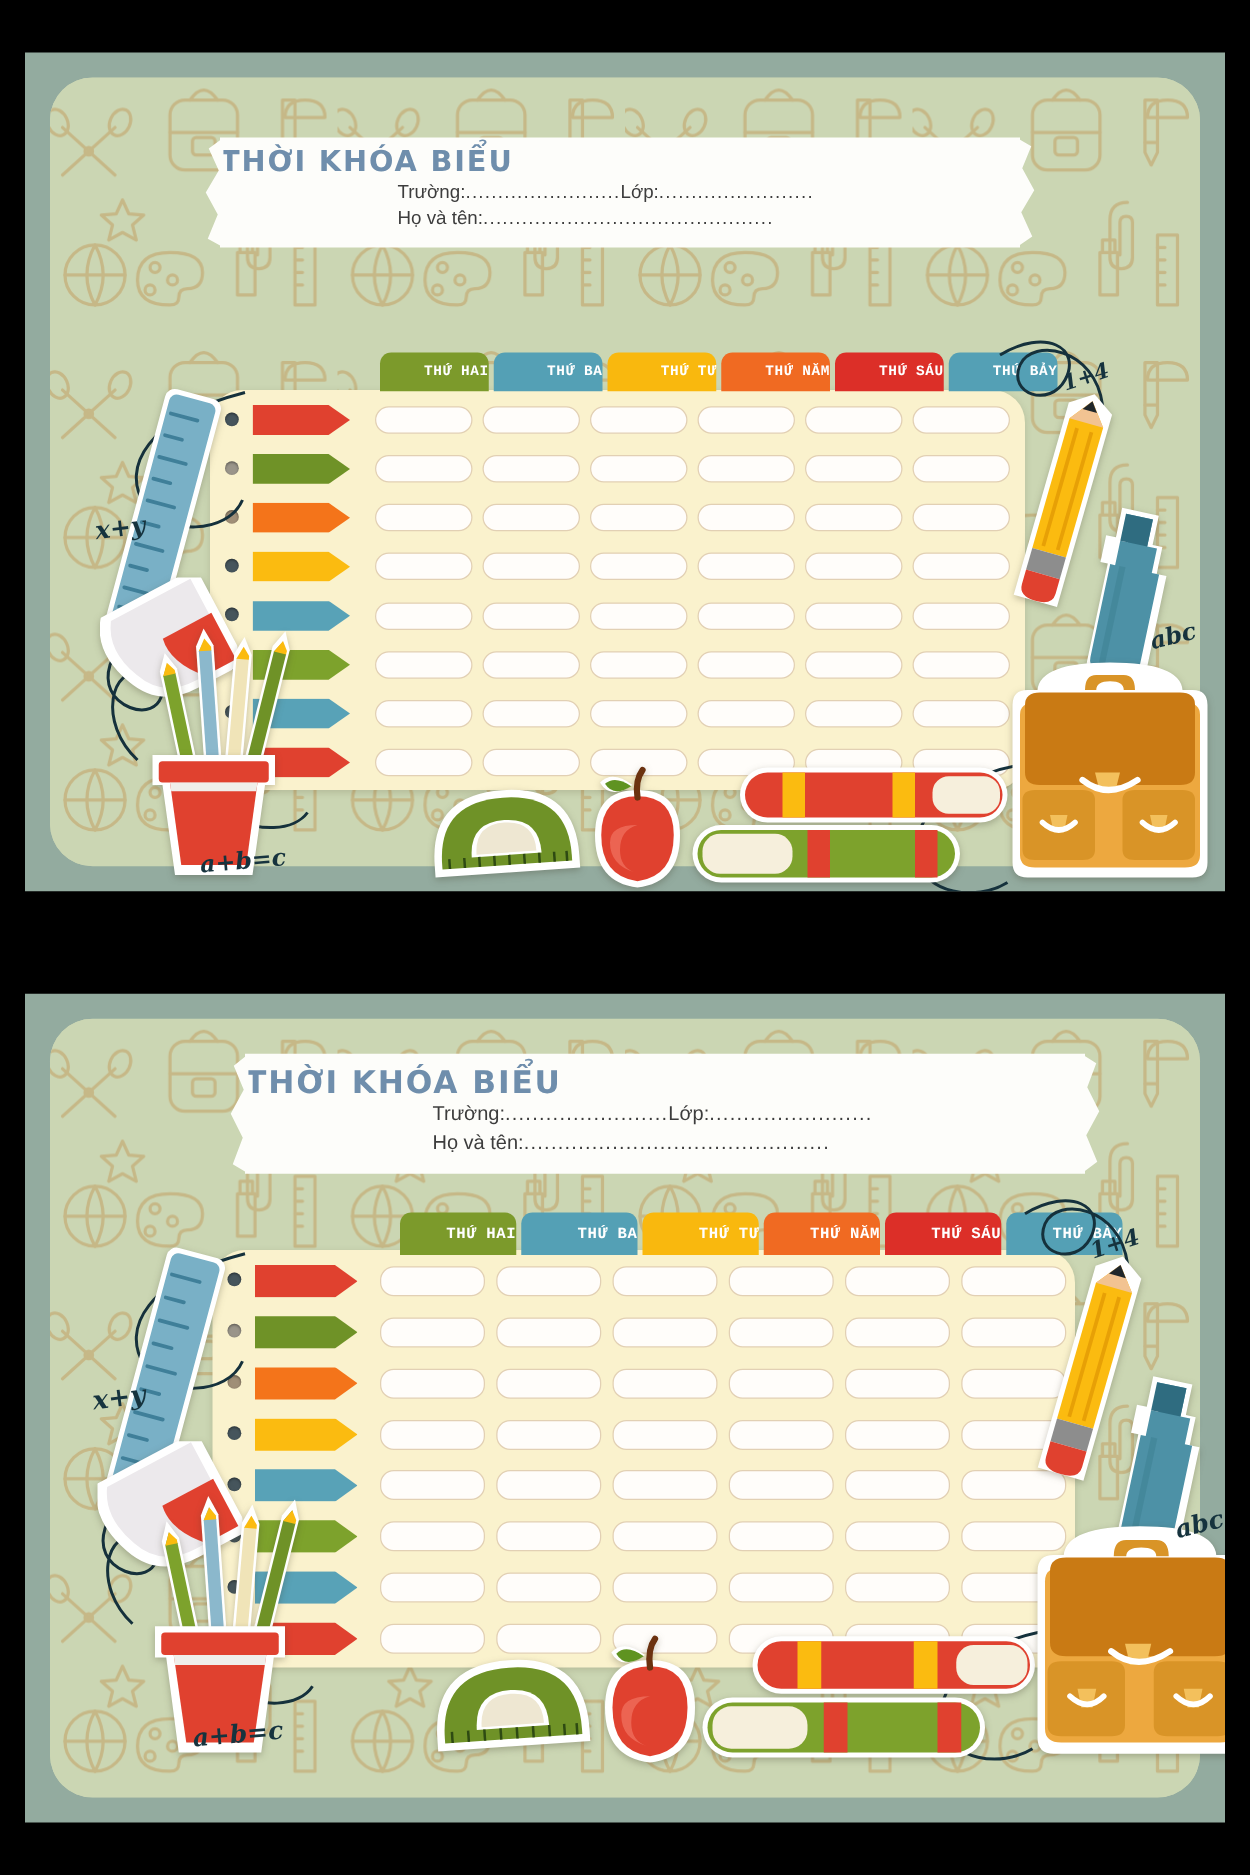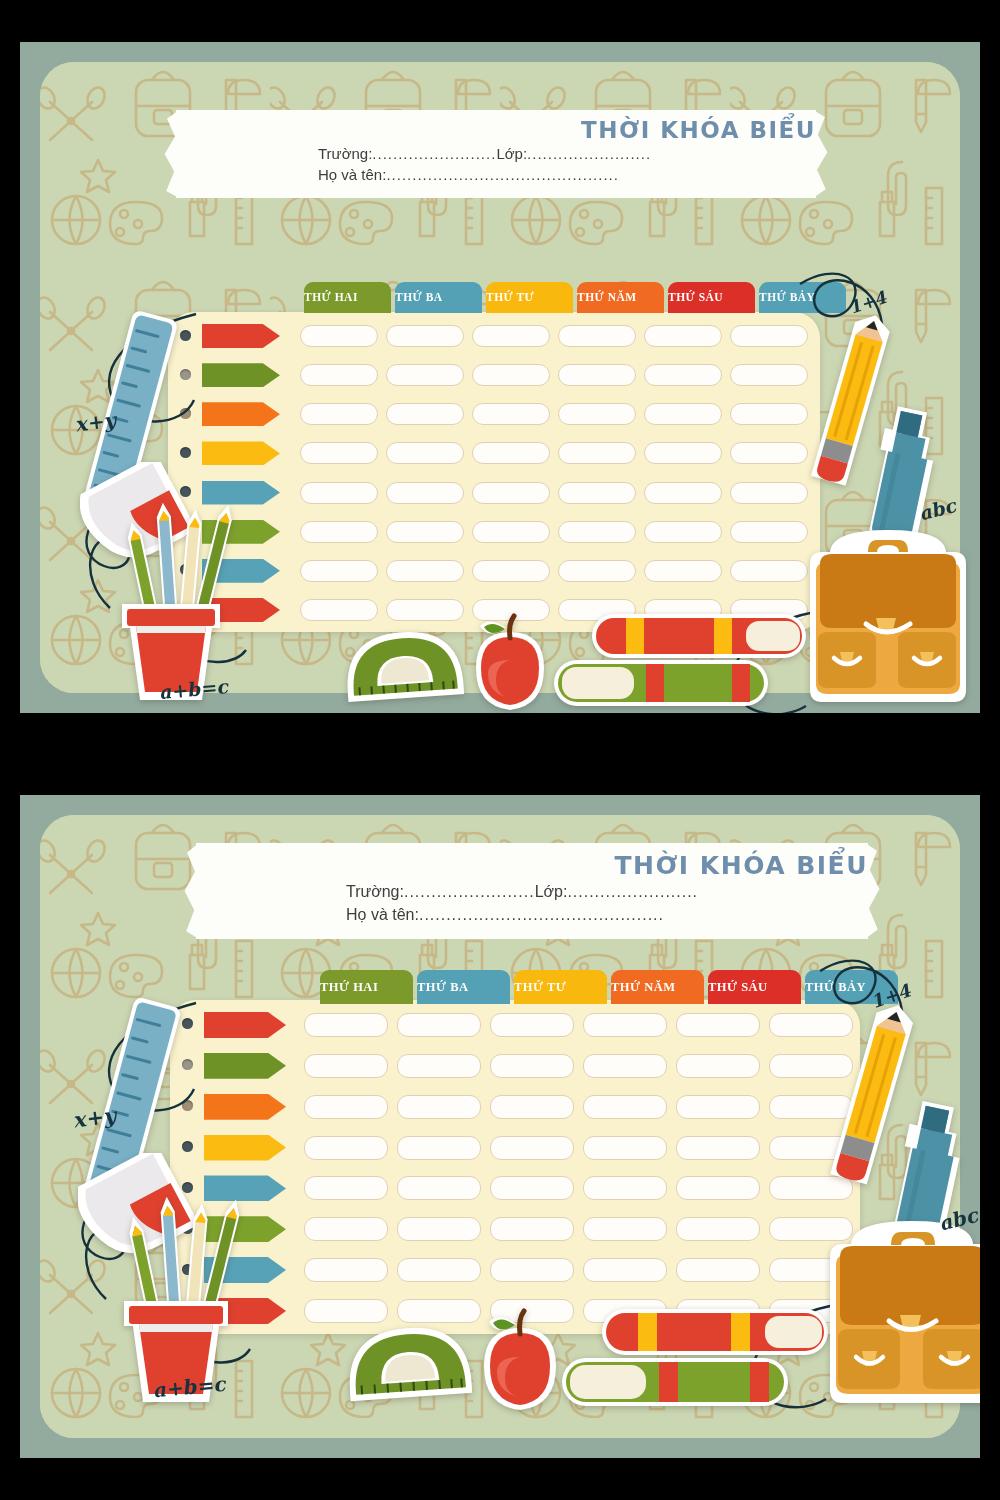--- a/index.html
+++ b/index.html
@@ -49,21 +49,21 @@
   }
   .title-banner::before {
     left: -13px;
     clip-path: polygon(100% 0,100% 100%,20% 92%,70% 70%,10% 50%,75% 30%,25% 10%);
   }
   .title-banner::after {
     right: -13px;
     clip-path: polygon(0 0,0 100%,80% 90%,25% 68%,90% 48%,30% 28%,75% 8%);
   }
   .title-text {
-    text-align: right;
+    text-align: left;
     color: #6f8eac;
     font-weight: bold;
     letter-spacing: 1.5px;
     font-family: "DejaVu Sans", sans-serif;
   }
   .p1 .title-text { font-size: 23px; padding-top: 7px; }
   .p2 .title-text { font-size: 25px; padding-top: 8px; }
 
   .field-line {
     color: #3d3d3d;
@@ -79,23 +79,23 @@
   .day-tabs {
     position: absolute;
     display: flex;
     z-index: 15;
   }
   .p1 .day-tabs { left: 284px; top: 240px; gap: 4px; }
   .p2 .day-tabs { left: 300px; top: 970px; gap: 4px; }
   .day-tab {
     color: #ffffff;
     font-weight: bold;
-    text-align: left;
+    text-align: right;
     border-radius: 9px 9px 0 0;
-    font-family: Liberation Serif, serif;
+    font-family: Liberation Mono, monospace;
     letter-spacing: .5px;
     white-space: nowrap;
   }
   .p1 .day-tab { width: 87px; height: 31px; line-height: 31px; font-size: 11.5px; }
   .p2 .day-tab { width: 93px; height: 34px; line-height: 34px; font-size: 12.5px; }
 
   
   .grid-panel {
     position: absolute;
     background: #faf2cd;

